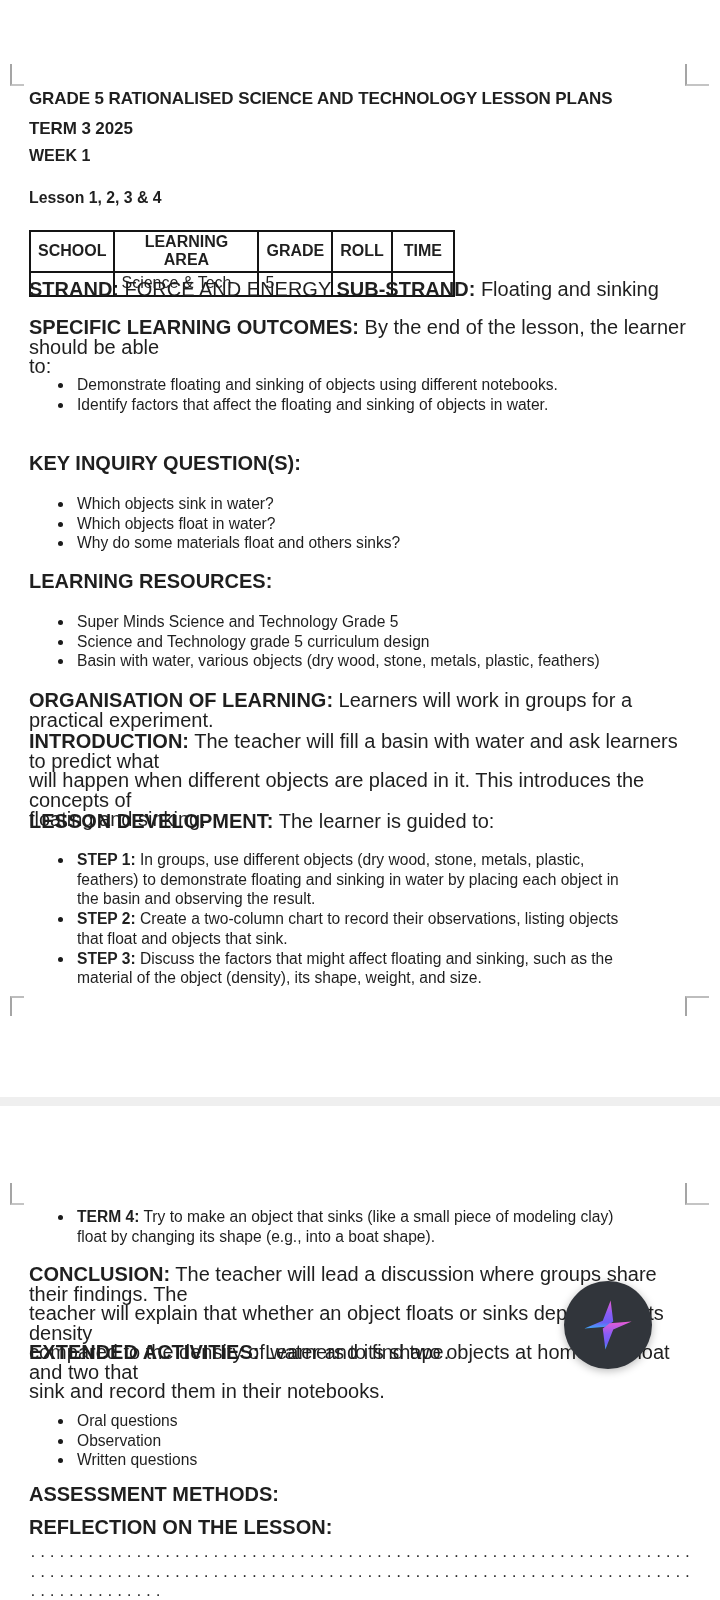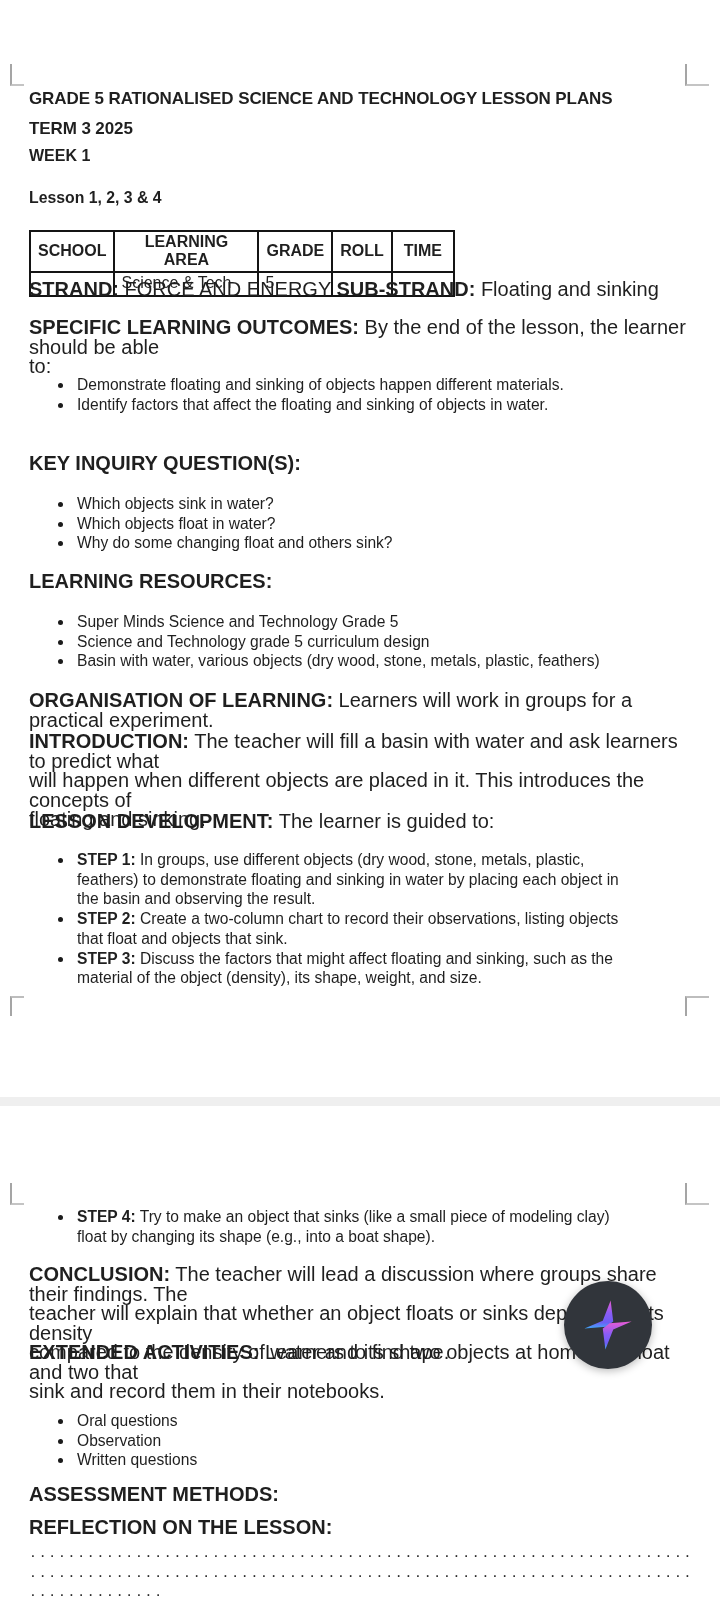--- a/index.html
+++ b/index.html
@@ -75,29 +75,29 @@
       </tr>
     </tbody>
       </table>
   </div>
 
   <div class="abs doc-text" style="top:280px;"><b class="bold">STRAND:</b><span> FORCE AND ENERGY </span><b class="bold">SUB-STRAND:</b><span> Floating and sinking</span></div>
 
   <div class="abs doc-text" style="top:318px;"><b class="bold">SPECIFIC LEARNING OUTCOMES:</b><span> By the end of the lesson, the learner should be able
 to:</span></div>
   <div class="abs blist" style="top:375px;">
-    <div class="li">Demonstrate floating and sinking of objects happen different materials.</div>
+    <div class="li">Demonstrate floating and sinking of objects using different notebooks.</div>
     <div class="li">Identify factors that affect the floating and sinking of objects in water.</div>
   </div>
 
   <div class="abs doc-text bold" style="top:454px;">KEY INQUIRY QUESTION(S):</div>
   <div class="abs blist" style="top:494px;">
     <div class="li">Which objects sink in water?</div>
     <div class="li">Which objects float in water?</div>
-    <div class="li">Why do some changing float and others sink?</div>
+    <div class="li">Why do some materials float and others sinks?</div>
   </div>
 
   <div class="abs doc-text bold" style="top:572px;">LEARNING RESOURCES:</div>
   <div class="abs blist" style="top:612px;">
     <div class="li">Super Minds Science and Technology Grade 5</div>
     <div class="li">Science and Technology grade 5 curriculum design</div>
     <div class="li">Basin with water, various objects (dry wood, stone, metals, plastic, feathers)</div>
   </div>
 
   <div class="abs doc-text" style="top:691px;"><b class="bold">ORGANISATION OF LEARNING:</b><span> Learners will work in groups for a practical experiment.</span></div>
@@ -119,21 +119,21 @@
 
   <div class="abs corner c-tl" style="left:10px;top:996px;height:18px;"></div>
   <div class="abs corner c-tl c-wide" style="left:685px;top:996px;height:18px;"></div>
 
   <div class="abs band" style="top:1097px;"></div>
 
   <div class="abs corner c-bl" style="left:10px;top:1183px;"></div>
   <div class="abs corner c-bl c-wide" style="left:685px;top:1183px;"></div>
 
   <div class="abs blist" style="top:1207px;">
-    <div class="li"><b class="bold">STEP 4:</b><span> Try to make an object that sinks (like a small piece of modeling clay)
+    <div class="li"><b class="bold">TERM 4:</b><span> Try to make an object that sinks (like a small piece of modeling clay)
 float by changing its shape (e.g., into a boat shape).</span></div>
   </div>
 
   <div class="abs doc-text" style="top:1265px;"><b class="bold">CONCLUSION:</b><span> The teacher will lead a discussion where groups share their findings. The
 teacher will explain that whether an object floats or sinks depends on its density
 compared to the density of water and its shape.</span></div>
 
   <div class="abs doc-text" style="top:1343px;"><b class="bold">EXTENDED ACTIVITIES:</b><span> Learners to find two objects at home that float and two that
 sink and record them in their notebooks.</span></div>
 

